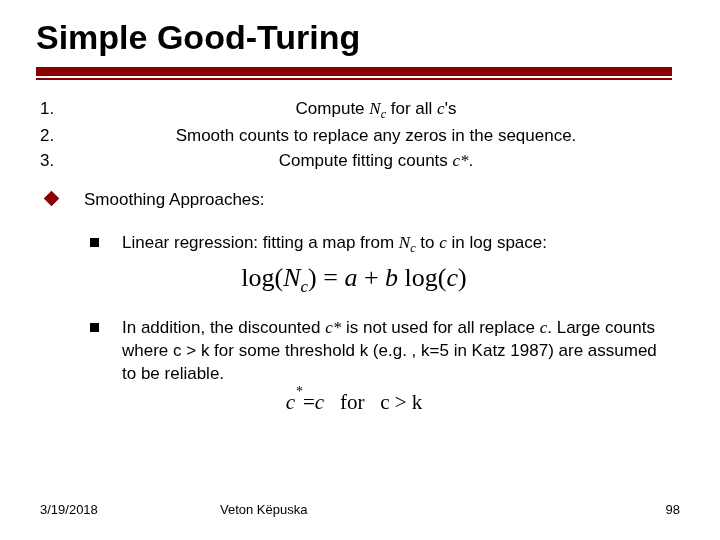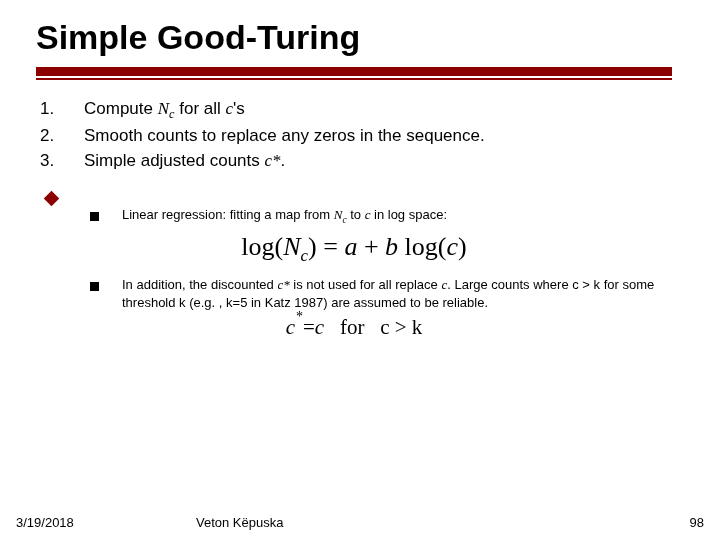--- a/index.html
+++ b/index.html
@@ -43,21 +43,21 @@
   .ol-num {
     display: flex;
     margin-bottom: 2px;
     font-size: 17px;
     line-height: 1.35;
   }
   .ol-num .num {
     width: 44px;
     flex: 0 0 44px;
   }
-  .ol-num .txt { flex: 1; }
+  .ol-num .txt { flex: 1; text-align: center; }
   .diamond-row {
     display: flex;
     margin-top: 16px;
     font-size: 17px;
     line-height: 1.35;
   }
   .diamond-ico {
     width: 44px;
     flex: 0 0 44px;
     display: flex;
@@ -65,23 +65,23 @@
     padding-top: 4px;
   }
   .diamond {
     width: 11px; height: 11px;
     background: #8b0000;
     transform: rotate(45deg);
     margin-left: 6px;
   }
   .sq-row {
     display: flex;
-    margin-top: 2px;
+    margin-top: 20px;
     margin-left: 44px;
-    font-size: 13px;
+    font-size: 17px;
     line-height: 1.35;
     justify-content: flex-end;
   }
   .sq-ico {
     width: 38px;
     flex: 0 0 38px;
     display: flex;
     align-items: flex-start;
     padding-top: 6px;
   }
@@ -110,27 +110,27 @@
   .frm2 {
     display: inline-flex;
     align-items: flex-start;
     font-family: "Times New Roman", Times, serif;
     font-size: 21px;
   }
   .cstar { position: relative; padding-right: 8px; }
   .cstar .star { position: absolute; top: -6px; right: 0; font-size: 14px; }
   .footer {
     position: absolute;
-    bottom: 10px;
+    bottom: 23px;
     left: 0;
     width: 100%;
     display: flex;
     font-size: 13px;
     color: #000;
-    padding: 0 16px;
+    padding: 0 40px;
   }
   .footer .fl { flex: 0 0 180px; }
   .footer .fc { flex: 1; }
   .footer .fr { flex: 0 0 120px; text-align: right; }
 </style>
 </head>
 <body>
 
 <div class="slide">
   <div class="title">Simple Good-Turing</div>
@@ -149,28 +149,29 @@
     </div>
 
     <div class="ol-num">
       <div class="num">2.</div>
       <div class="txt">Smooth counts to replace any zeros in the sequence.</div>
     </div>
 
     <div class="ol-num">
       <div class="num">3.</div>
       <div class="txt">
-        <span>Simple adjusted counts </span><span class="em-serif">c*</span><span>.</span>
+        <span>Compute fitting counts </span><span class="em-serif">c*</span><span>.</span>
       </div>
     </div>
 
     <div class="diamond-row">
       <div class="diamond-ico">
           <div class="diamond"></div>
         </div>
+      <div>Smoothing Approaches:</div>
     </div>
 
     <div class="sq-row">
       <div class="sq-ico">
           <div class="square"></div>
         </div>
       <div class="sq-txt">
         <span>Linear regression: fitting a map from </span><span class="em-serif"><span>N</span><span class="sub">c</span></span><span> to </span><span class="em-serif">c</span><span> in log space:</span>
       </div>
     </div>

